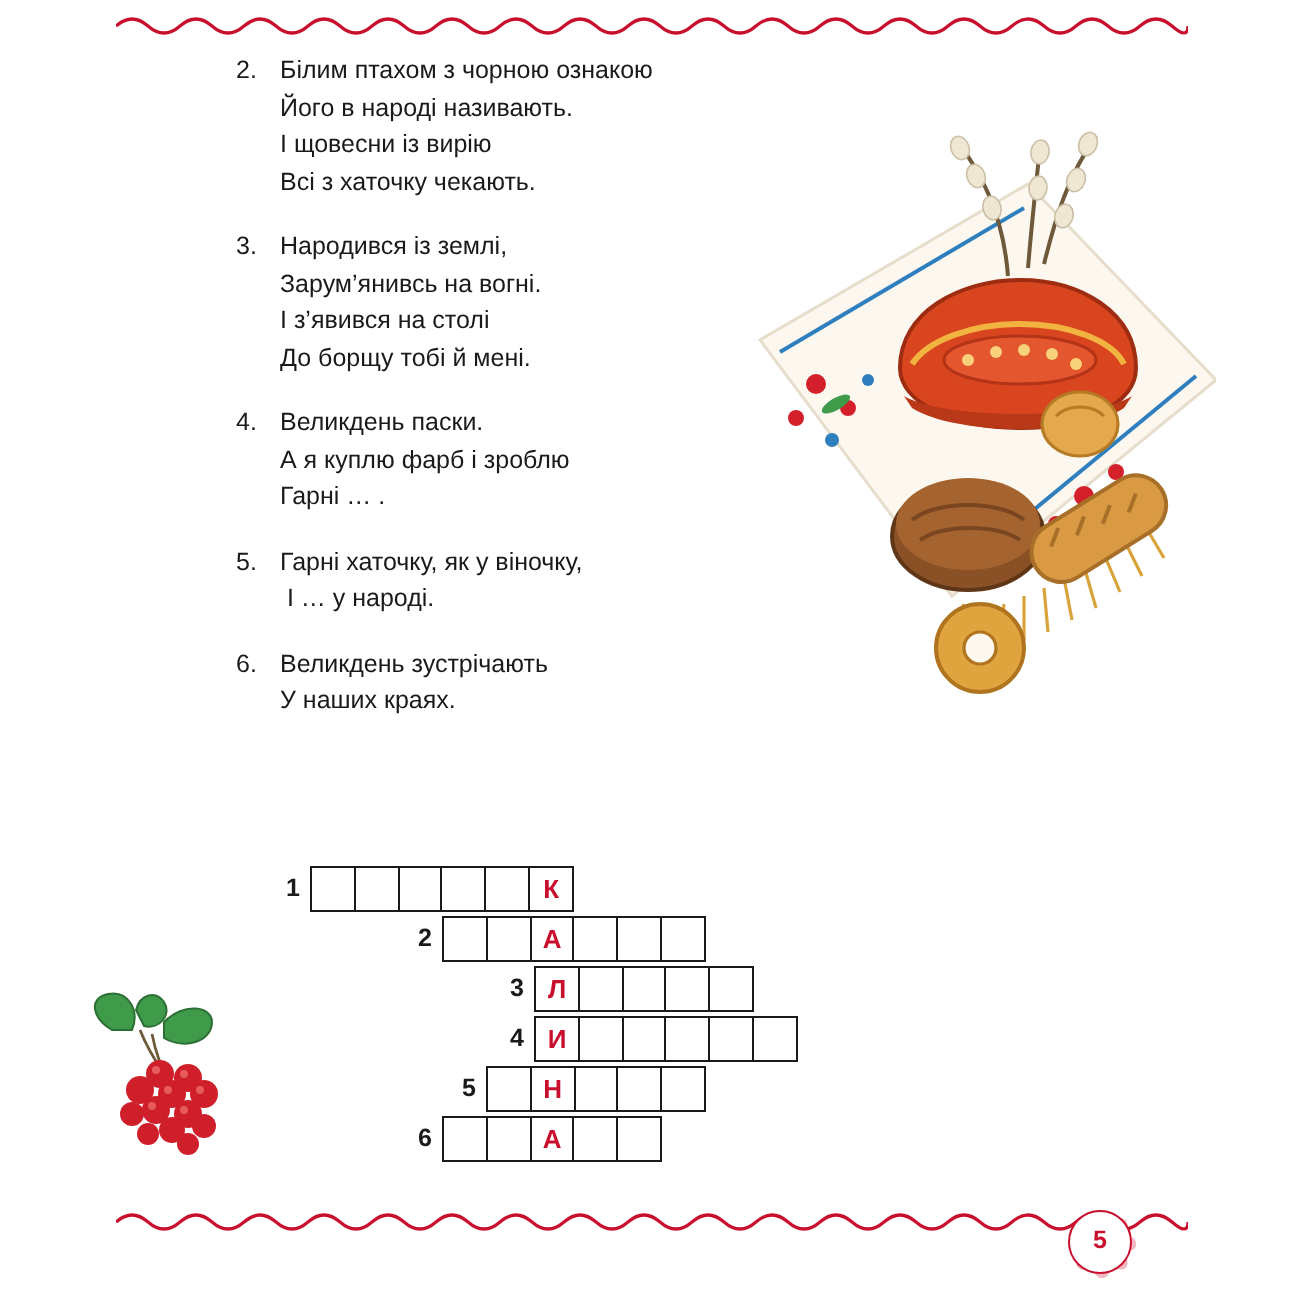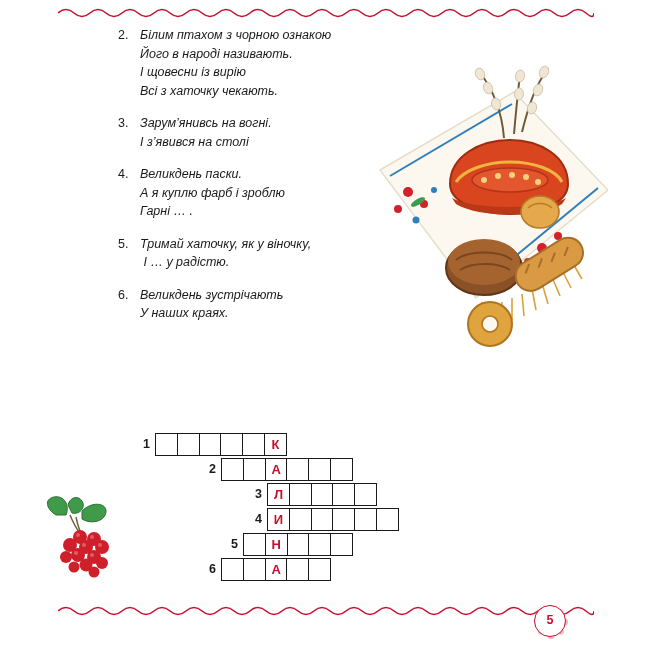--- a/index.html
+++ b/index.html
@@ -45,21 +45,20 @@
   }
   .riddle-num {
     width: 22px;
     flex: 0 0 22px;
     font-size: 12.5px;
     line-height: 18.5px;
     text-align: left;
   }
   .riddle-lines {
     flex: 1;
-    font-style: italic;
   }
   .riddle-line {
     font-size: 12.5px;
     line-height: 18.5px;
     white-space: pre;
   }
 
   
   .illustration {
     position: absolute;
@@ -156,39 +155,41 @@
         <div class="riddle-line">Білим птахом з чорною ознакою</div>
         <div class="riddle-line">Його в народі називають.</div>
         <div class="riddle-line">І щовесни із вирію</div>
         <div class="riddle-line">Всі з хаточку чекають.</div>
       </div>
     </div>
 
     <div class="riddle">
       <div class="riddle-num">3.</div>
       <div class="riddle-lines">
+        <div class="riddle-line">Народився із землі,</div>
         <div class="riddle-line">Зарум’янивсь на вогні.</div>
         <div class="riddle-line">І з’явився на столі</div>
+        <div class="riddle-line">До борщу тобі й мені.</div>
       </div>
     </div>
 
     <div class="riddle">
       <div class="riddle-num">4.</div>
       <div class="riddle-lines">
         <div class="riddle-line">Великдень паски.</div>
         <div class="riddle-line">А я куплю фарб і зроблю</div>
         <div class="riddle-line">Гарні … .</div>
       </div>
     </div>
 
     <div class="riddle">
       <div class="riddle-num">5.</div>
       <div class="riddle-lines">
-        <div class="riddle-line">Тримай хаточку, як у віночку,</div>
-        <div class="riddle-line"> І … у радістю.</div>
+        <div class="riddle-line">Гарні хаточку, як у віночку,</div>
+        <div class="riddle-line"> І … у народі.</div>
       </div>
     </div>
 
     <div class="riddle">
       <div class="riddle-num">6.</div>
       <div class="riddle-lines">
         <div class="riddle-line">Великдень зустрічають</div>
         <div class="riddle-line">У наших краях.</div>
       </div>
     </div>

